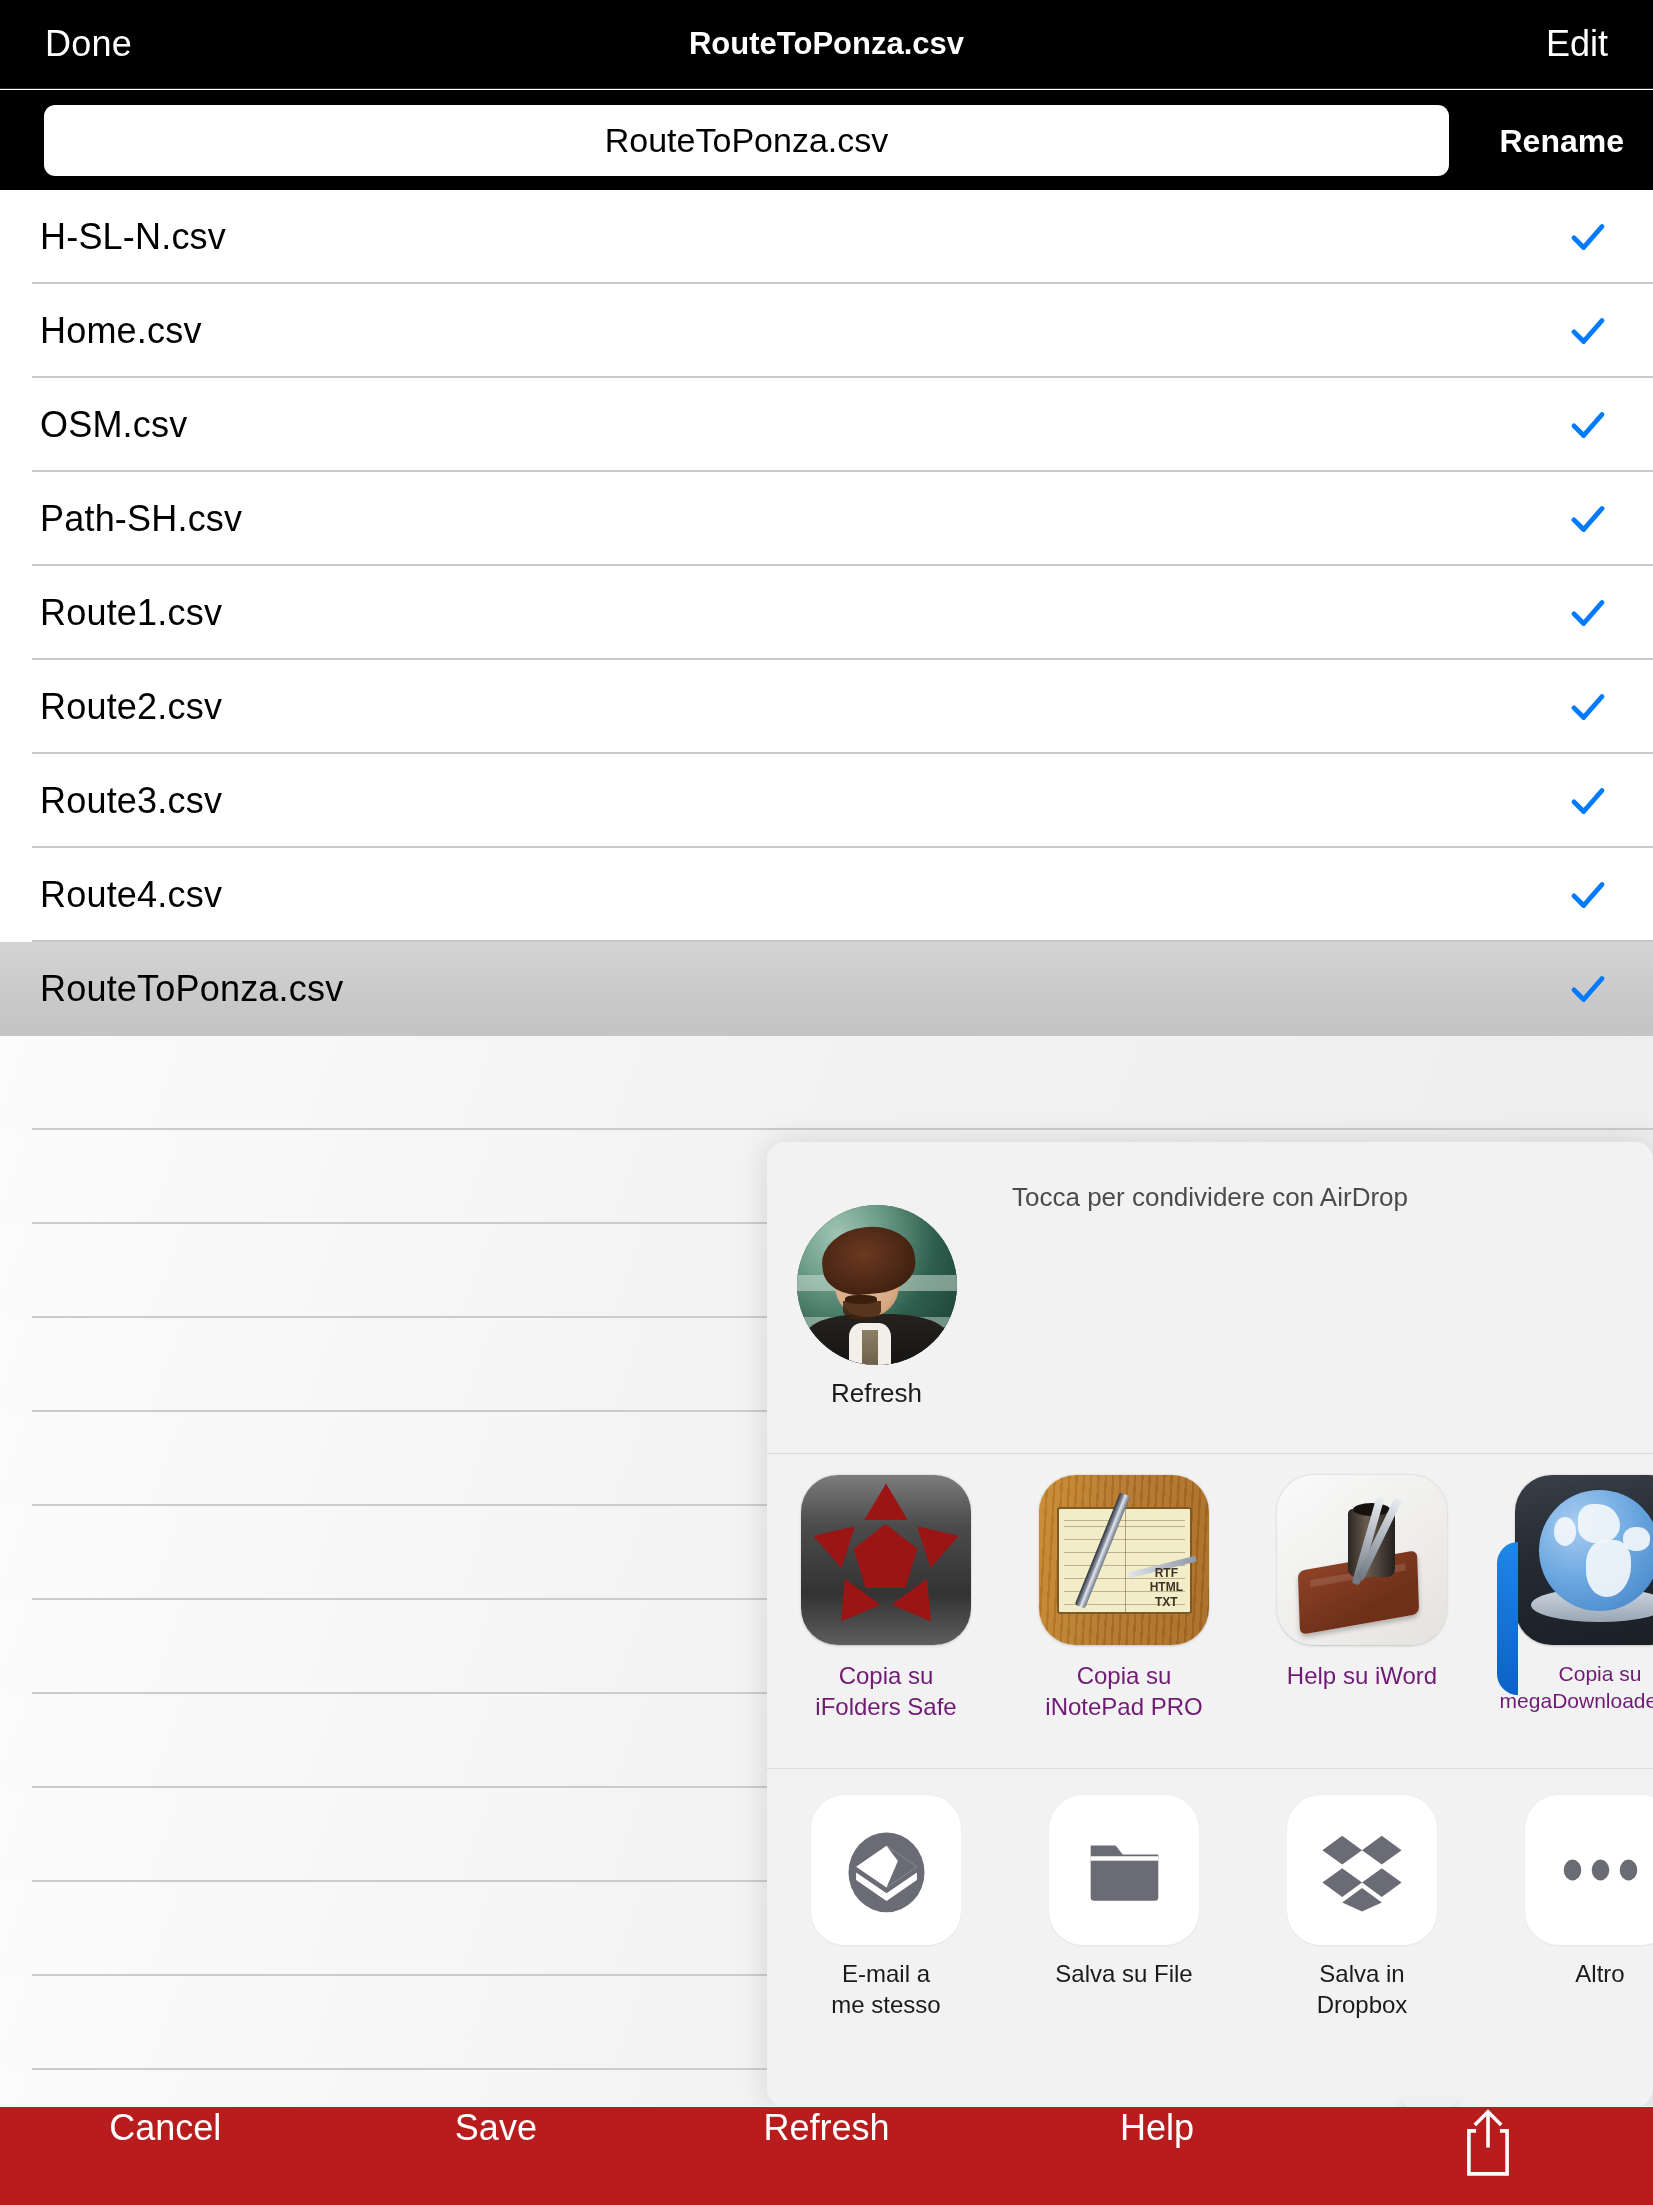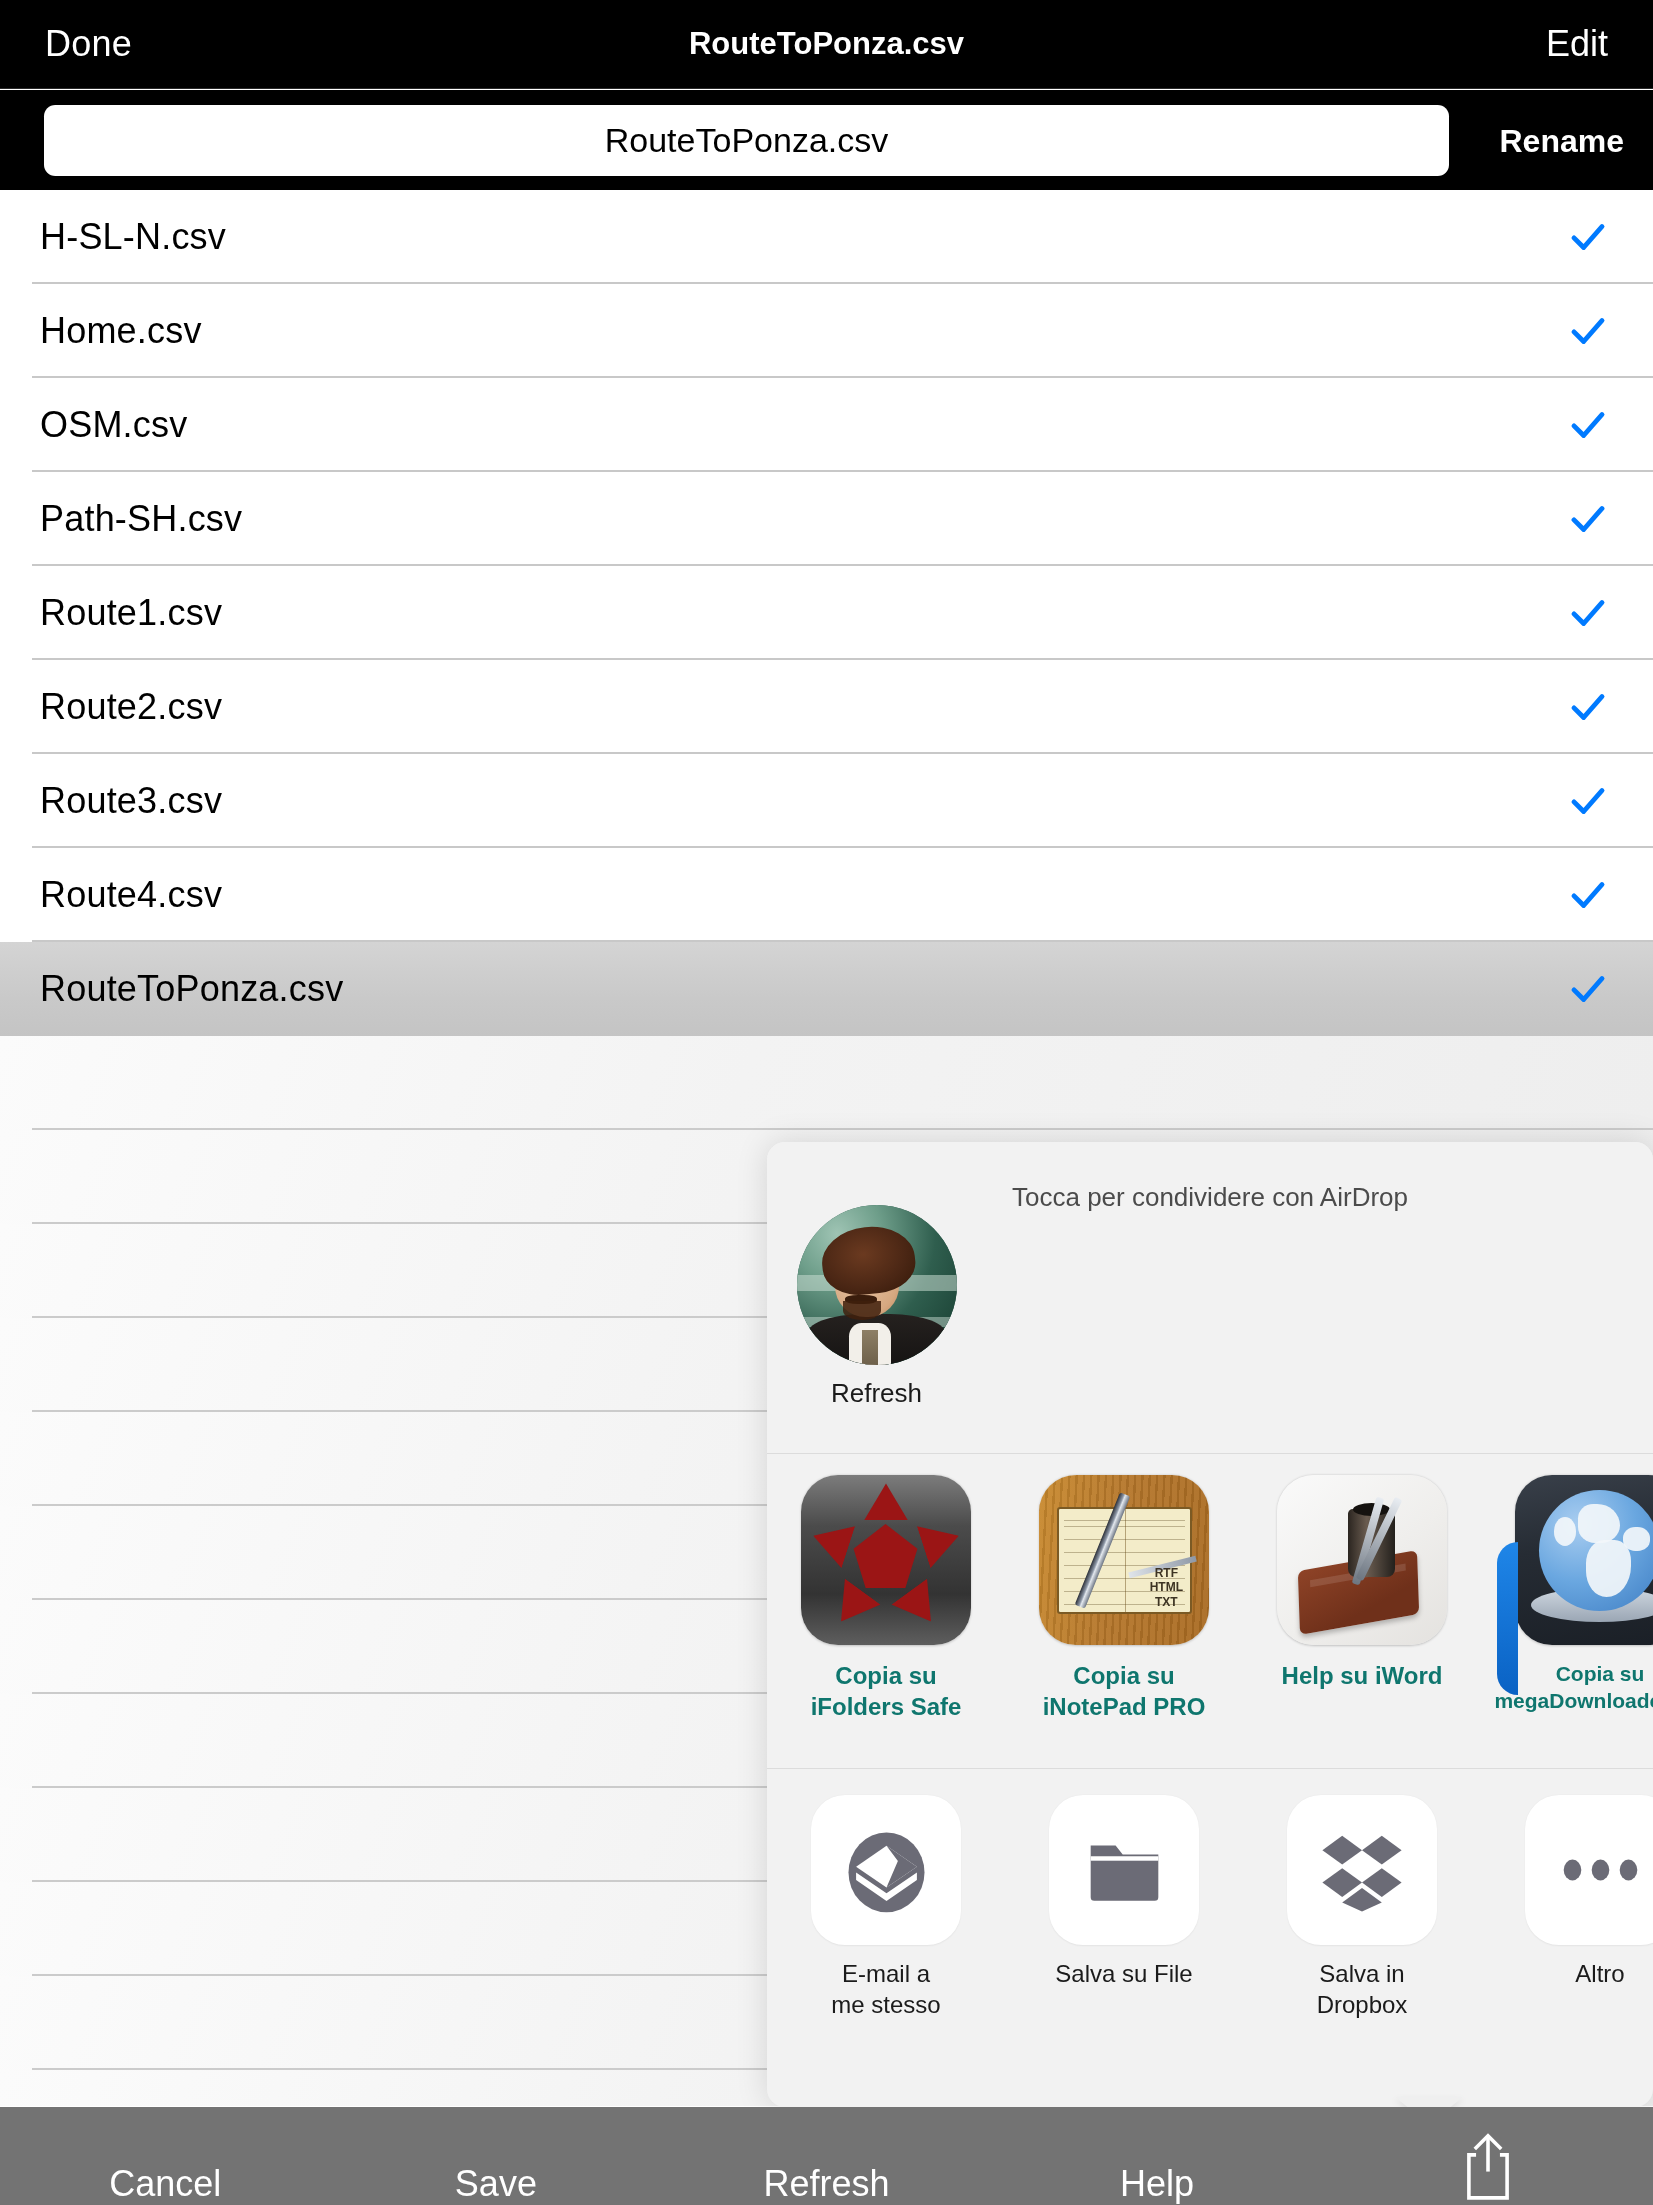--- a/index.html
+++ b/index.html
@@ -227,23 +227,22 @@
   }
   .app-icon {
     width: 170px; height: 170px;
     margin: 0 auto 14.5px auto;
     border-radius: 37px;
     overflow: hidden;
     position: relative;
     box-shadow: 0 0.8px 2.4px rgba(0,0,0,0.2);
   }
   .app-label {
-    font-size: 24px; line-height: 31px; color: #0f766e;
+    font-size: 24px; line-height: 31px; color: #701a75;
     padding: 0 7px;
-    font-weight: bold;
   }
   .app-label.small { font-size: 21px; line-height: 27.4px; }
 
   
   .ic-ifolders {
     background: linear-gradient(180deg,#7c7c7c 0%, #4b4b4b 30%, #333333 70%, #5e5e5e 100%);
   }
   .ic-ifolders .core {
     position:absolute; left:50%; top:50%;
     width: 71px; height: 71px;
@@ -381,22 +380,22 @@
     width: 21px; height: 153px;
     background: linear-gradient(180deg,#1f86e8,#0a62c4);
     border-radius: 32px 0 0 32px;
     z-index: 2;
   }
 
   
   .toolbar {
     position: absolute; left: 0; bottom: 0;
     width: 1653px; height: 98px;
-    background: #737373;
-    display: flex; align-items: flex-end;
+    background: #b91c1c;
+    display: flex; align-items: flex-start;
   }
   .tb-item {
     flex: 1 1 0;
     text-align: center;
     color: #ffffff;
     font-size: 36px;
   }
   .tb-share { flex: 1 1 0; display:flex; align-items:center; justify-content:center; }
   .tb-share svg { display:block; }
 </style>

